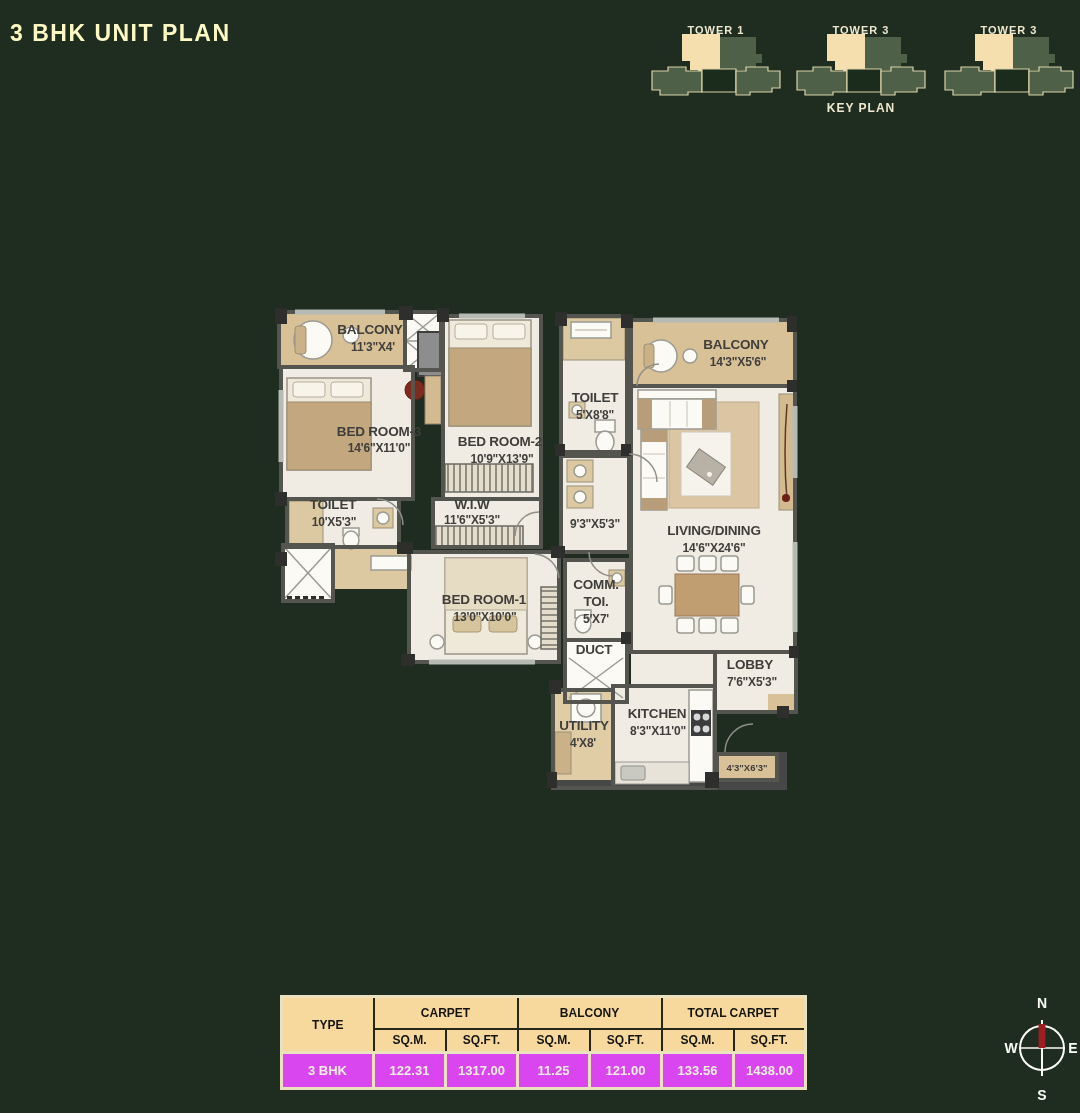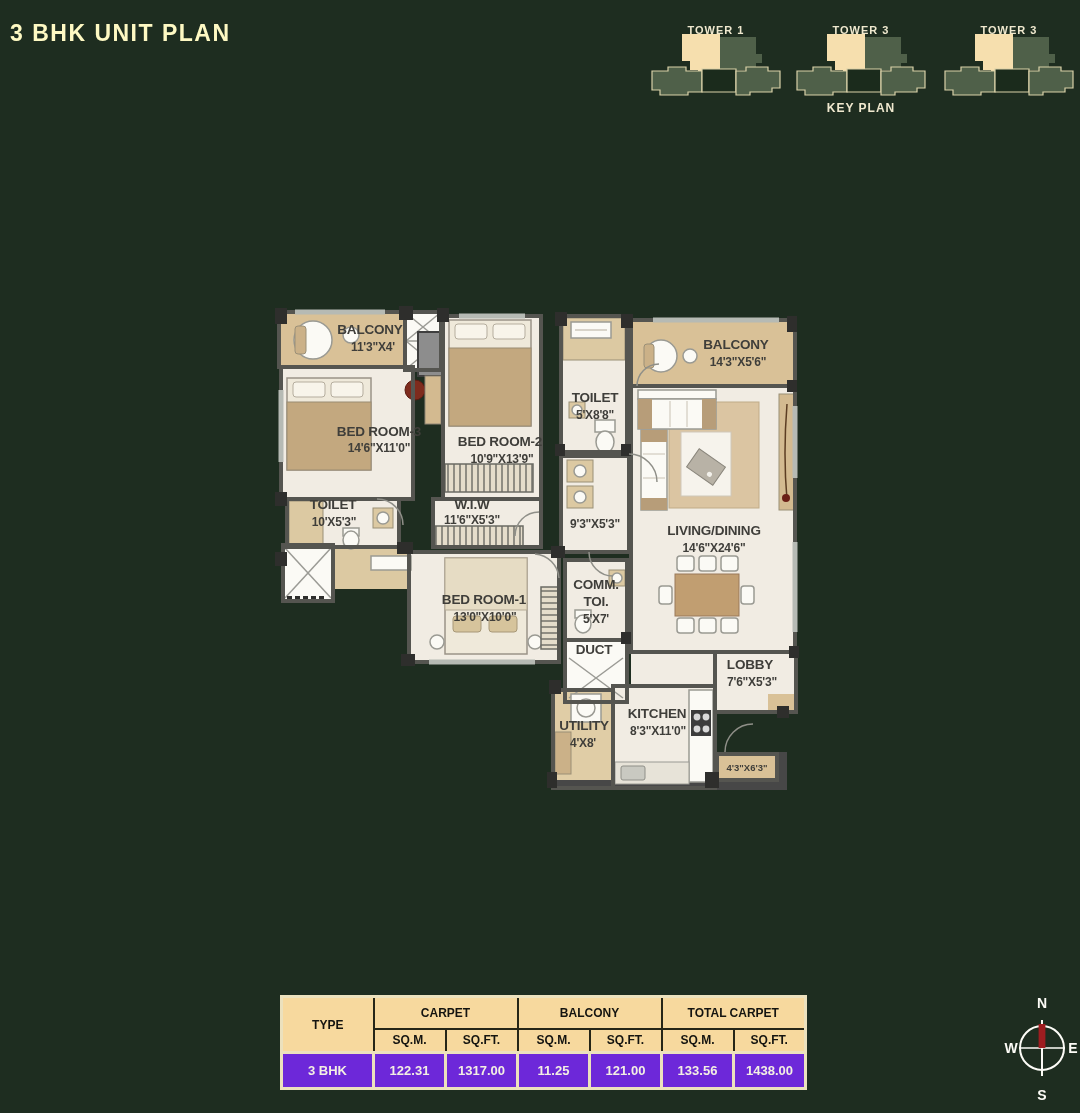--- a/index.html
+++ b/index.html
@@ -32,21 +32,21 @@
   .fix{fill:#fbfaf5;stroke:#9a9a93;stroke-width:1.5;}
   table.area{
     position:absolute;left:280px;top:995px;border-collapse:collapse;
     border:3px solid #ece1bd;table-layout:fixed;
   }
   table.area th{
     background:#f7d99e;color:#141410;border:2px solid #262617;
     font-size:12px;font-weight:bold;text-align:center;padding:0;
   }
   table.area td{
-    color:#f3efe3;border:3px solid #ece1bd;background:#6d28d9;
+    color:#f3efe3;border:3px solid #ece1bd;background:#d946ef;
     font-size:13px;font-weight:bold;text-align:center;padding:0;
   }
   .compass{position:absolute;left:1002px;top:990px;}
   .compass text{fill:#fdfcf7;font-size:14px;font-weight:bold;text-anchor:middle;}
 </style>
 </head>
 <body>
 
 <div class="title">3 BHK UNIT PLAN</div>
 

